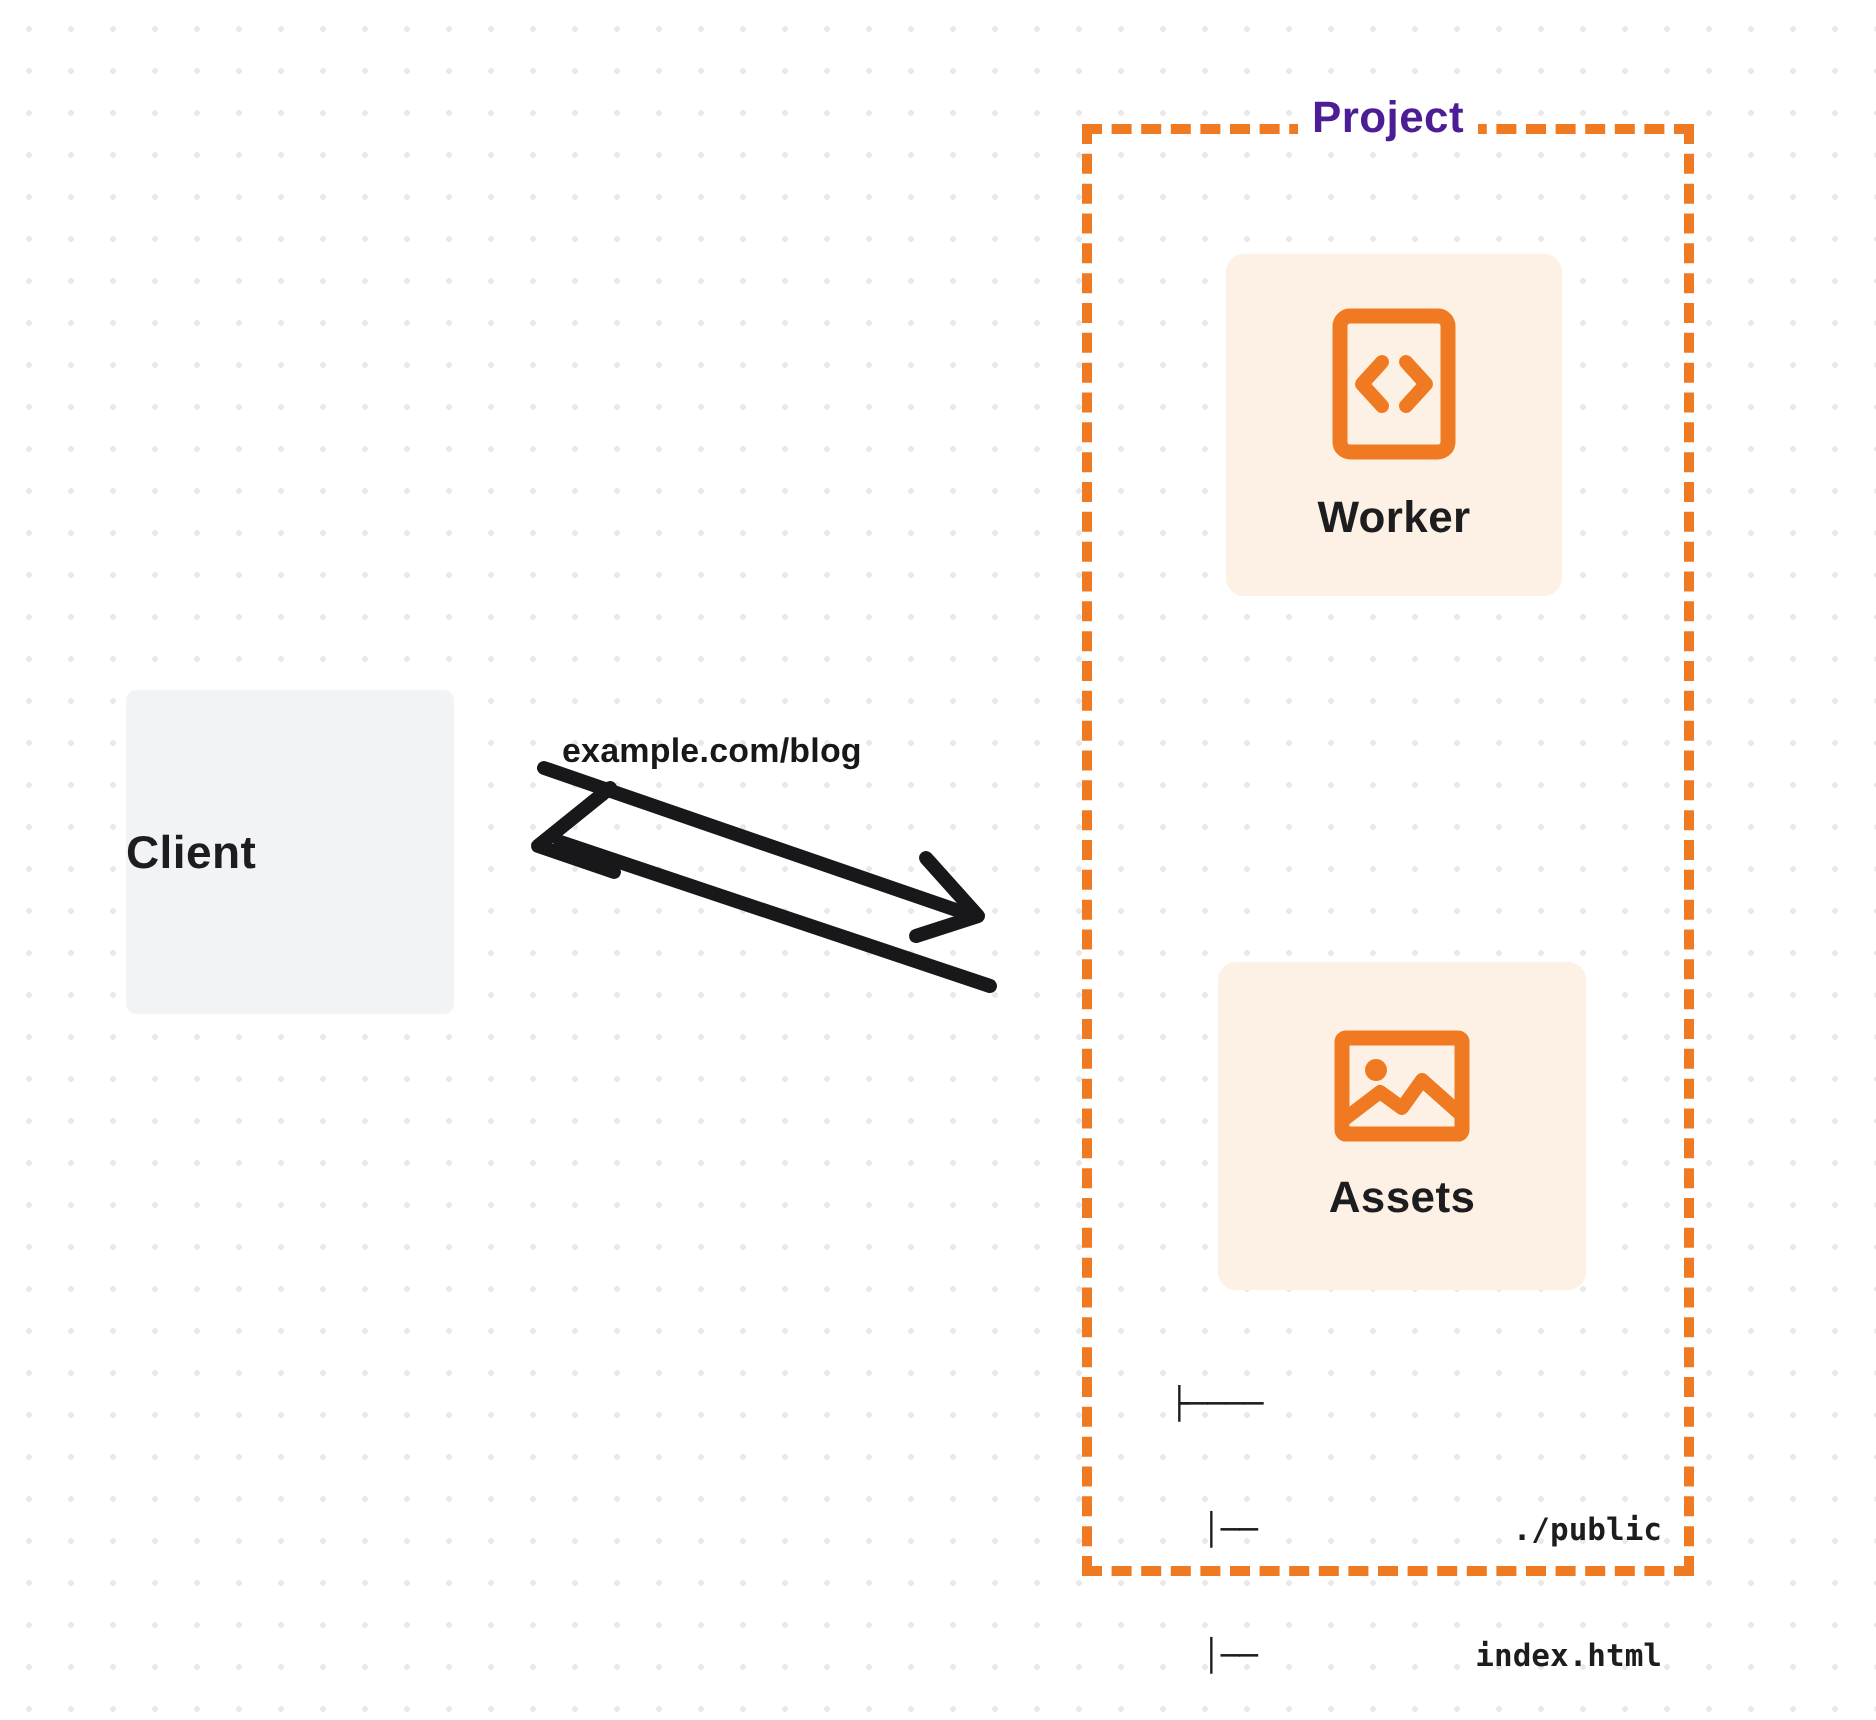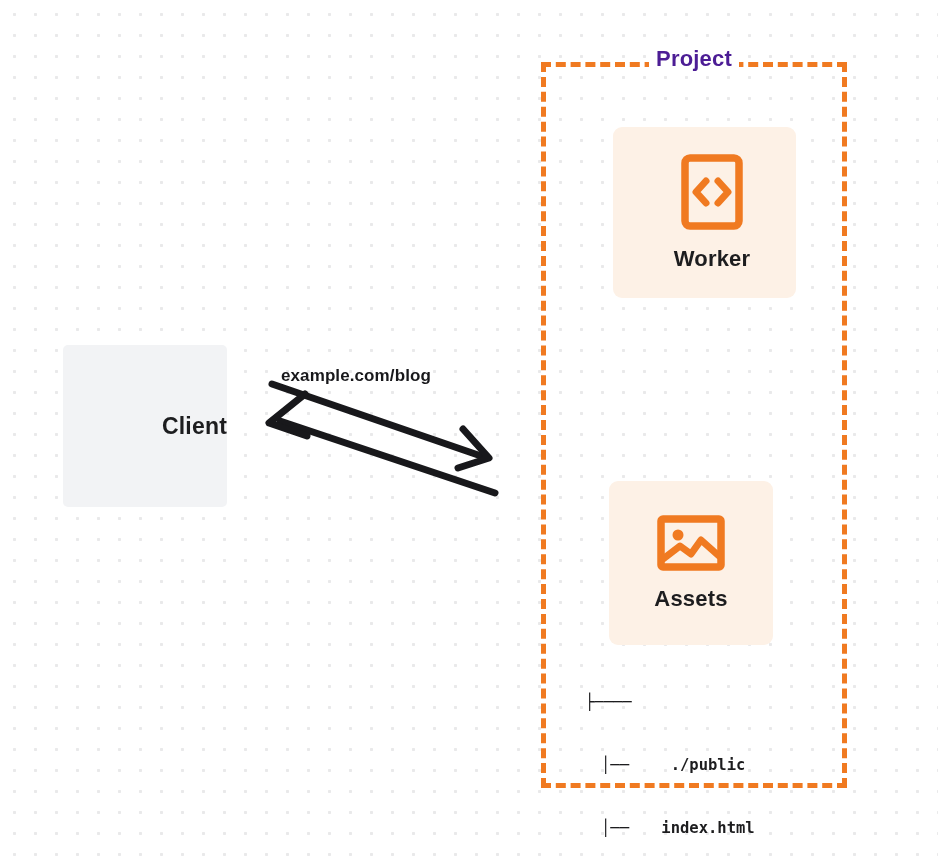--- a/index.html
+++ b/index.html
@@ -27,21 +27,21 @@
   #client-box {
     position: absolute;
     left: 63px;
     top: 345px;
     width: 164px;
     height: 162px;
     background: #f2f3f5;
     border-radius: 5px;
     display: flex;
     align-items: center;
-    justify-content: flex-end;
+    justify-content: flex-start;
   }
   #client-box .box-label {
     font-size: 23px;
     font-weight: bold;
     color: #1d1d1f;
     letter-spacing: 0.2px;
   }
 
   
   #request-label {
@@ -103,26 +103,25 @@
     display: flex;
     flex-direction: column;
     align-items: center;
     justify-content: center;
   }
   #worker-card {
     left: 72px;
     top: 65px;
     width: 168px;
     height: 171px;
-    padding-left: 15px;
   }
   #assets-card {
     left: 68px;
     top: 419px;
-    width: 164px;
+    width: 184px;
     height: 164px;
   }
   .node-icon {
     display: block;
     margin-bottom: 16px;
   }
   #assets-card .node-icon {
     margin-bottom: 14px;
   }
   .node-label {
@@ -150,21 +149,21 @@
     position: relative;
     height: 21px;
   }
   .tree-branch {
     position: absolute;
     left: 0;
     top: 0;
   }
   .tree-name {
     display: block;
-    text-align: center;
+    text-align: right;
   }
 </style>
 </head>
 <body>
 
 <div id="canvas">
 
   <div id="client-box">
     <span class="box-label">Client</span>
   </div>

